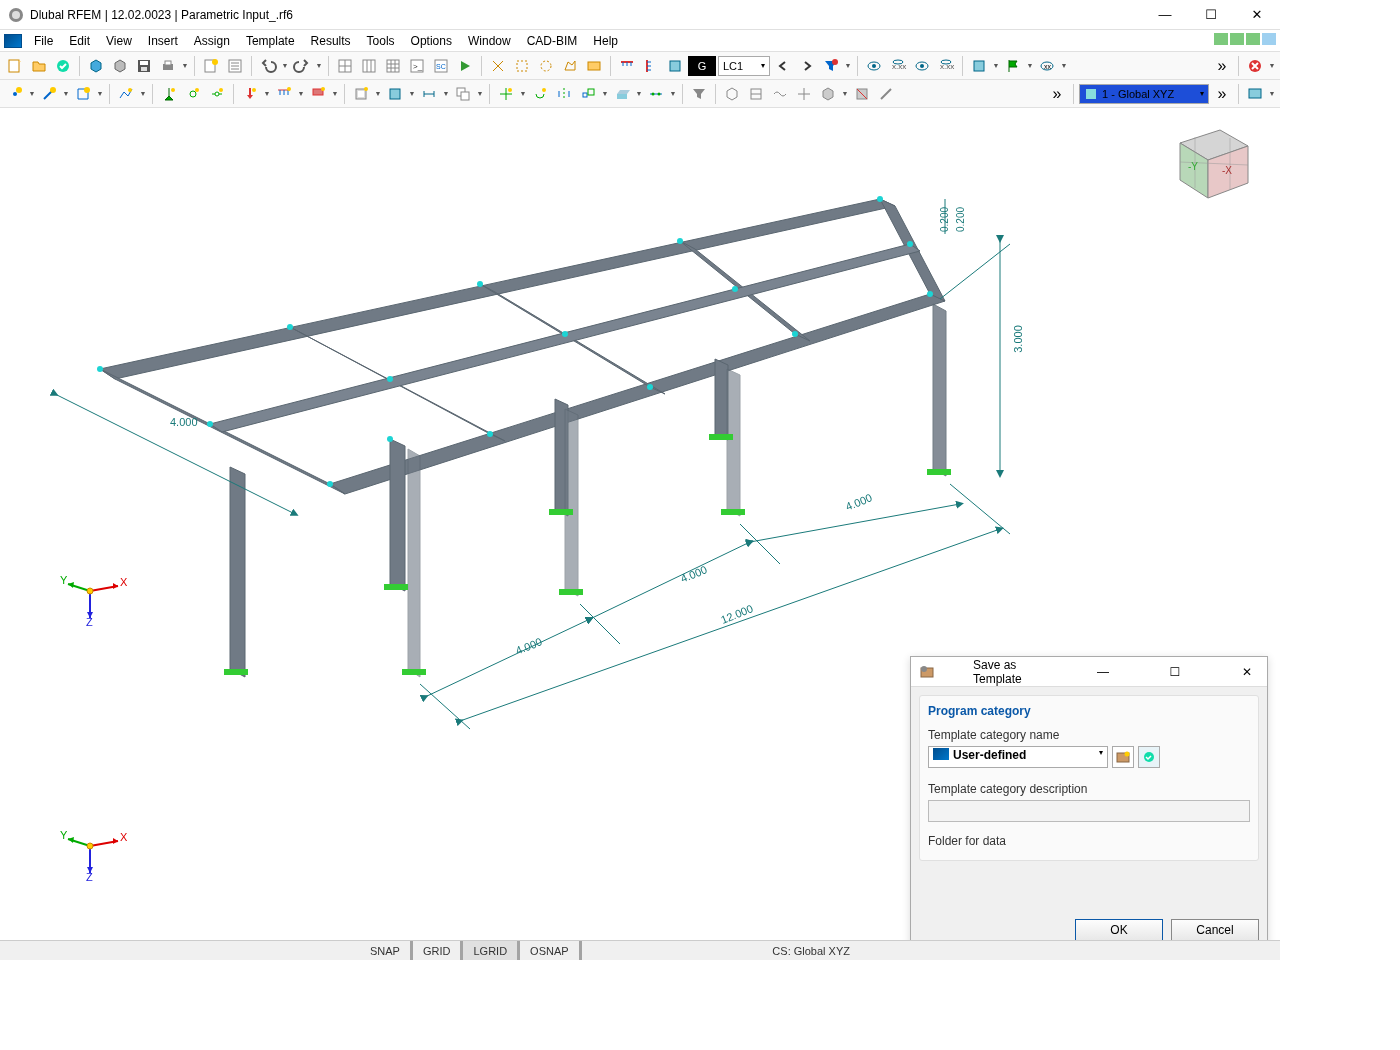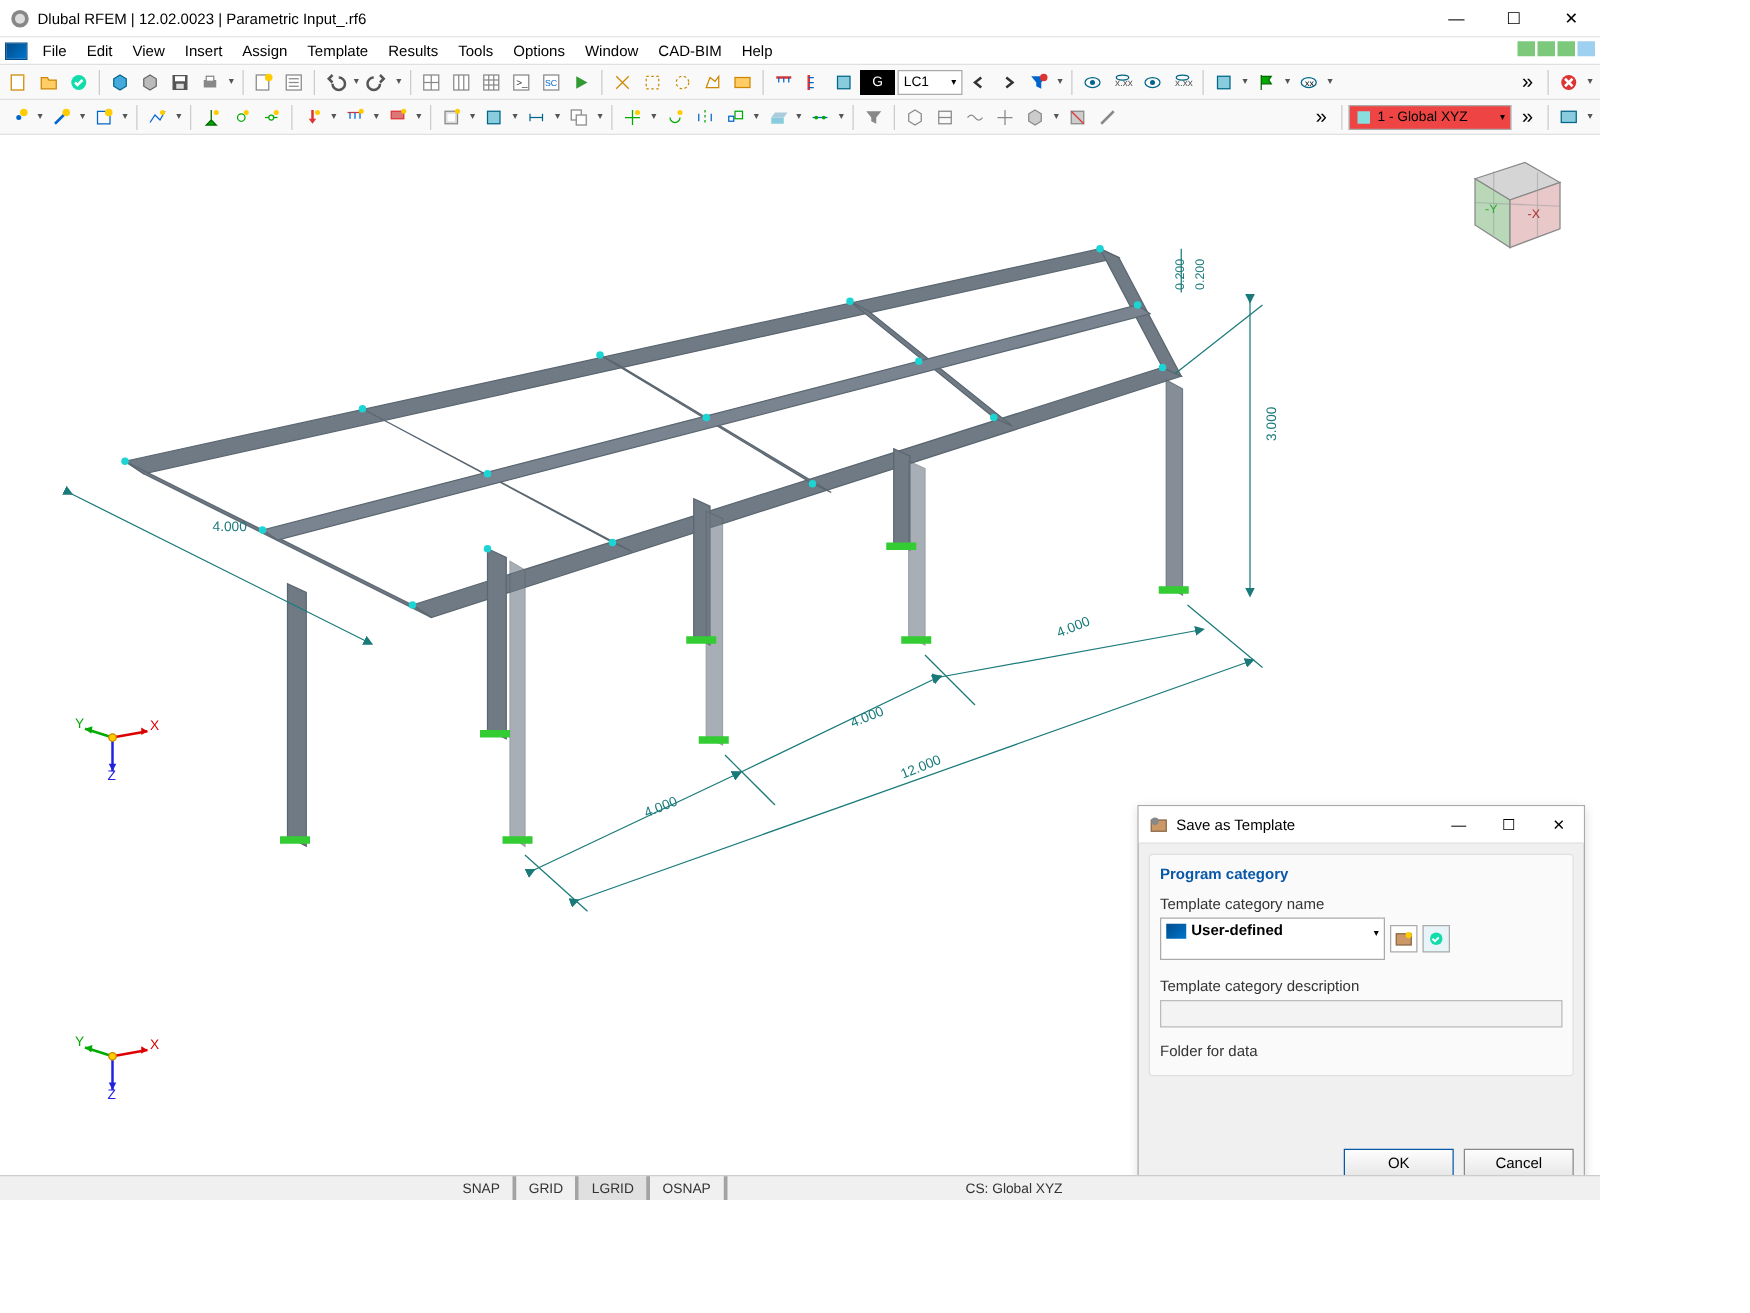--- a/index.html
+++ b/index.html
@@ -33,31 +33,31 @@
 .axes.top { left: 60px; bottom: 310px; }
 .axes.bot { left: 60px; bottom: 55px; }
 .axlbl { font-size: 11px; position: absolute; }
 .ax-x { color: #d00; }
 .ax-y { color: #0a0; }
 .ax-z { color: #22d; }
 
 .dimlbl { position: absolute; font-size: 11px; color: #1a7a7a; }
 
 .dialog { position: absolute; right: 12px; bottom: 12px; width: 358px; background: #f0f0f0; border: 1px solid #aaa; box-shadow: 0 2px 8px rgba(0,0,0,.15); }
-.dialog .dtitle { height: 30px; display: flex; align-items: center; padding-left: 8px; background: #fff; border-bottom: 1px solid #ddd; }
+.dialog .dtitle { height: 30px; display: flex; align-items: center; padding-left: 8px; background: #fff; border-bottom: 1px solid #ddd; gap: 32px; }
 .dialog .dtitle .icon { width: 16px; height: 16px; margin-right: 6px; }
 .dialog .dtitle .t { font-size: 12px; flex: 1; }
 .dialog .dtitle .wbtn { width: 40px; height: 30px; display: flex; align-items: center; justify-content: center; font-size: 12px; }
 .dialog .body { padding: 8px; }
 .dialog .group { background: #fafafa; border: 1px solid #e0e0e0; border-radius: 3px; padding: 8px; margin-bottom: 8px; }
 .dialog .ghdr { font-size: 12px; font-weight: 600; color: #0a58a8; margin-bottom: 10px; }
 .dialog .lbl { font-size: 12px; color: #333; margin-bottom: 4px; }
 .dialog .inp { width: 100%; height: 22px; border: 1px solid #bbb; background: #f3f3f3; font-size: 12px; padding: 0 4px; margin-bottom: 12px; }
 .dialog .inp.active { background: #fff; border-bottom: 2px solid #5a8edc; }
-.dialog .sel { width: 180px; height: 22px; border: 1px solid #aaa; background: #fff; font-size: 12px; padding: 16px 4px; display: inline-flex; align-items: flex-end; font-weight: 600; }
+.dialog .sel { width: 180px; height: 22px; border: 1px solid #aaa; background: #fff; font-size: 12px; padding: 1px 4px; display: inline-flex; align-items: flex-start; font-weight: 600; }
 .dialog .sel .slogo { width: 16px; height: 12px; background: linear-gradient(135deg,#004c8c,#0077cc); margin-right: 4px; }
 .dialog .btns { display: flex; justify-content: flex-end; gap: 8px; padding: 6px 8px; }
 .dialog .btn { width: 88px; height: 22px; border: 1px solid #888; background: linear-gradient(#fdfdfd,#e8e8e8); font-size: 12px; display: flex; align-items: center; justify-content: center; margin-top: 36px; }
 .dialog .btn.primary { border-color: #0a58a8; }
 .iconbtn { width: 22px; height: 22px; border: 1px solid #aaa; background: #fff; display: inline-flex; align-items: center; justify-content: center; margin-left: 4px; }
 
 .statusbar { position: absolute; bottom: 0; left: 0; right: 0; height: 20px; background: #f0f0f0; border-top: 1px solid #ccc; display: flex; align-items: center; font-size: 11px; color: #333; }
 .statusbar .sitem { padding: 0 10px; border-right: 3px solid #a3a3a3; height: 100%; display: flex; align-items: center; }
 .statusbar .sitem.active { background: #e0e0e0; }
 
@@ -523,21 +523,21 @@
       </svg>
     </div>
   <div class="tbtn">
       <svg width="16" height="16">
         <line x1="3" y1="13" x2="13" y2="3" stroke="#888" stroke-width="2"></line>
       </svg>
     </div>
   <div style="flex:1"></div>
   <div class="tbtn">»</div>
   <div class="tsep"></div>
-  <div class="tcombo" style="width:130px;background:#ef4444">
+  <div class="tcombo" style="width:130px;background:#1d4ed8">
       <svg width="14" height="14" style="margin-right:4px">
         <rect x="2" y="2" width="10" height="10" fill="#8dd"></rect>
       </svg>
       <span>1 - Global XYZ</span>
       <span style="margin-left:auto;font-size:8px">▾</span>
     </div>
   <div class="tbtn">»</div>
   <div class="tsep"></div>
   <div class="tbtn">
       <svg width="16" height="16">

